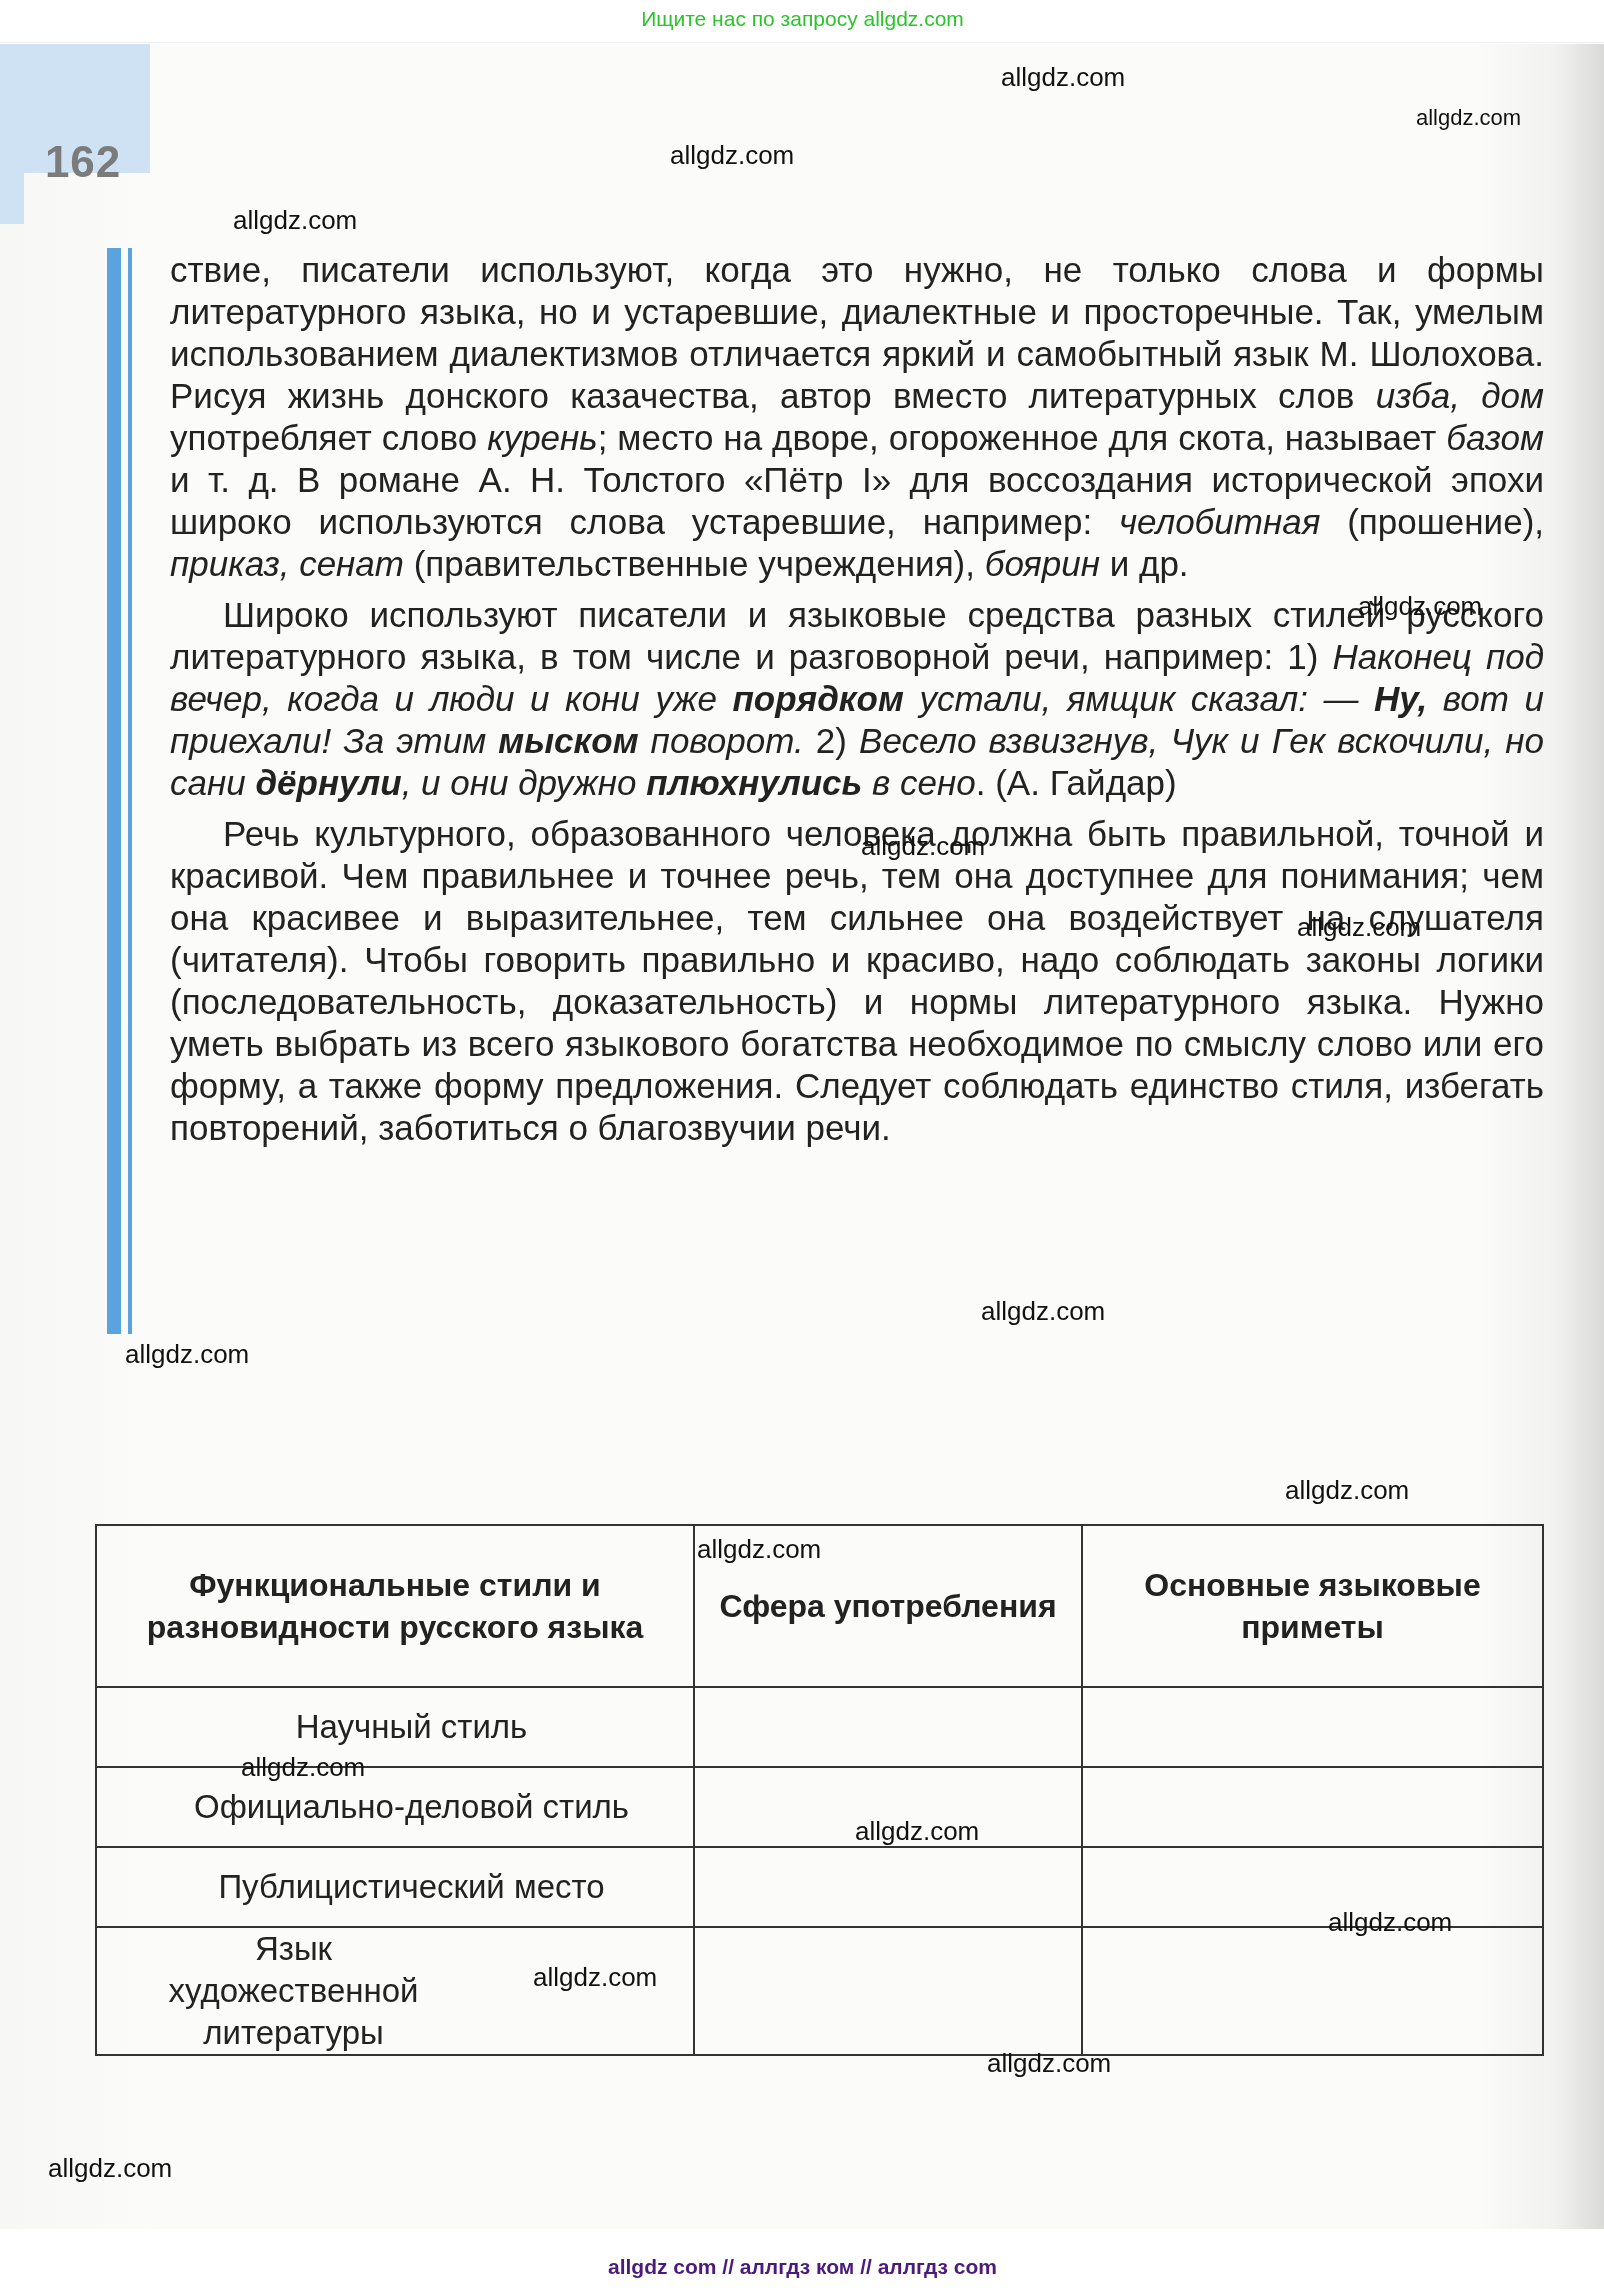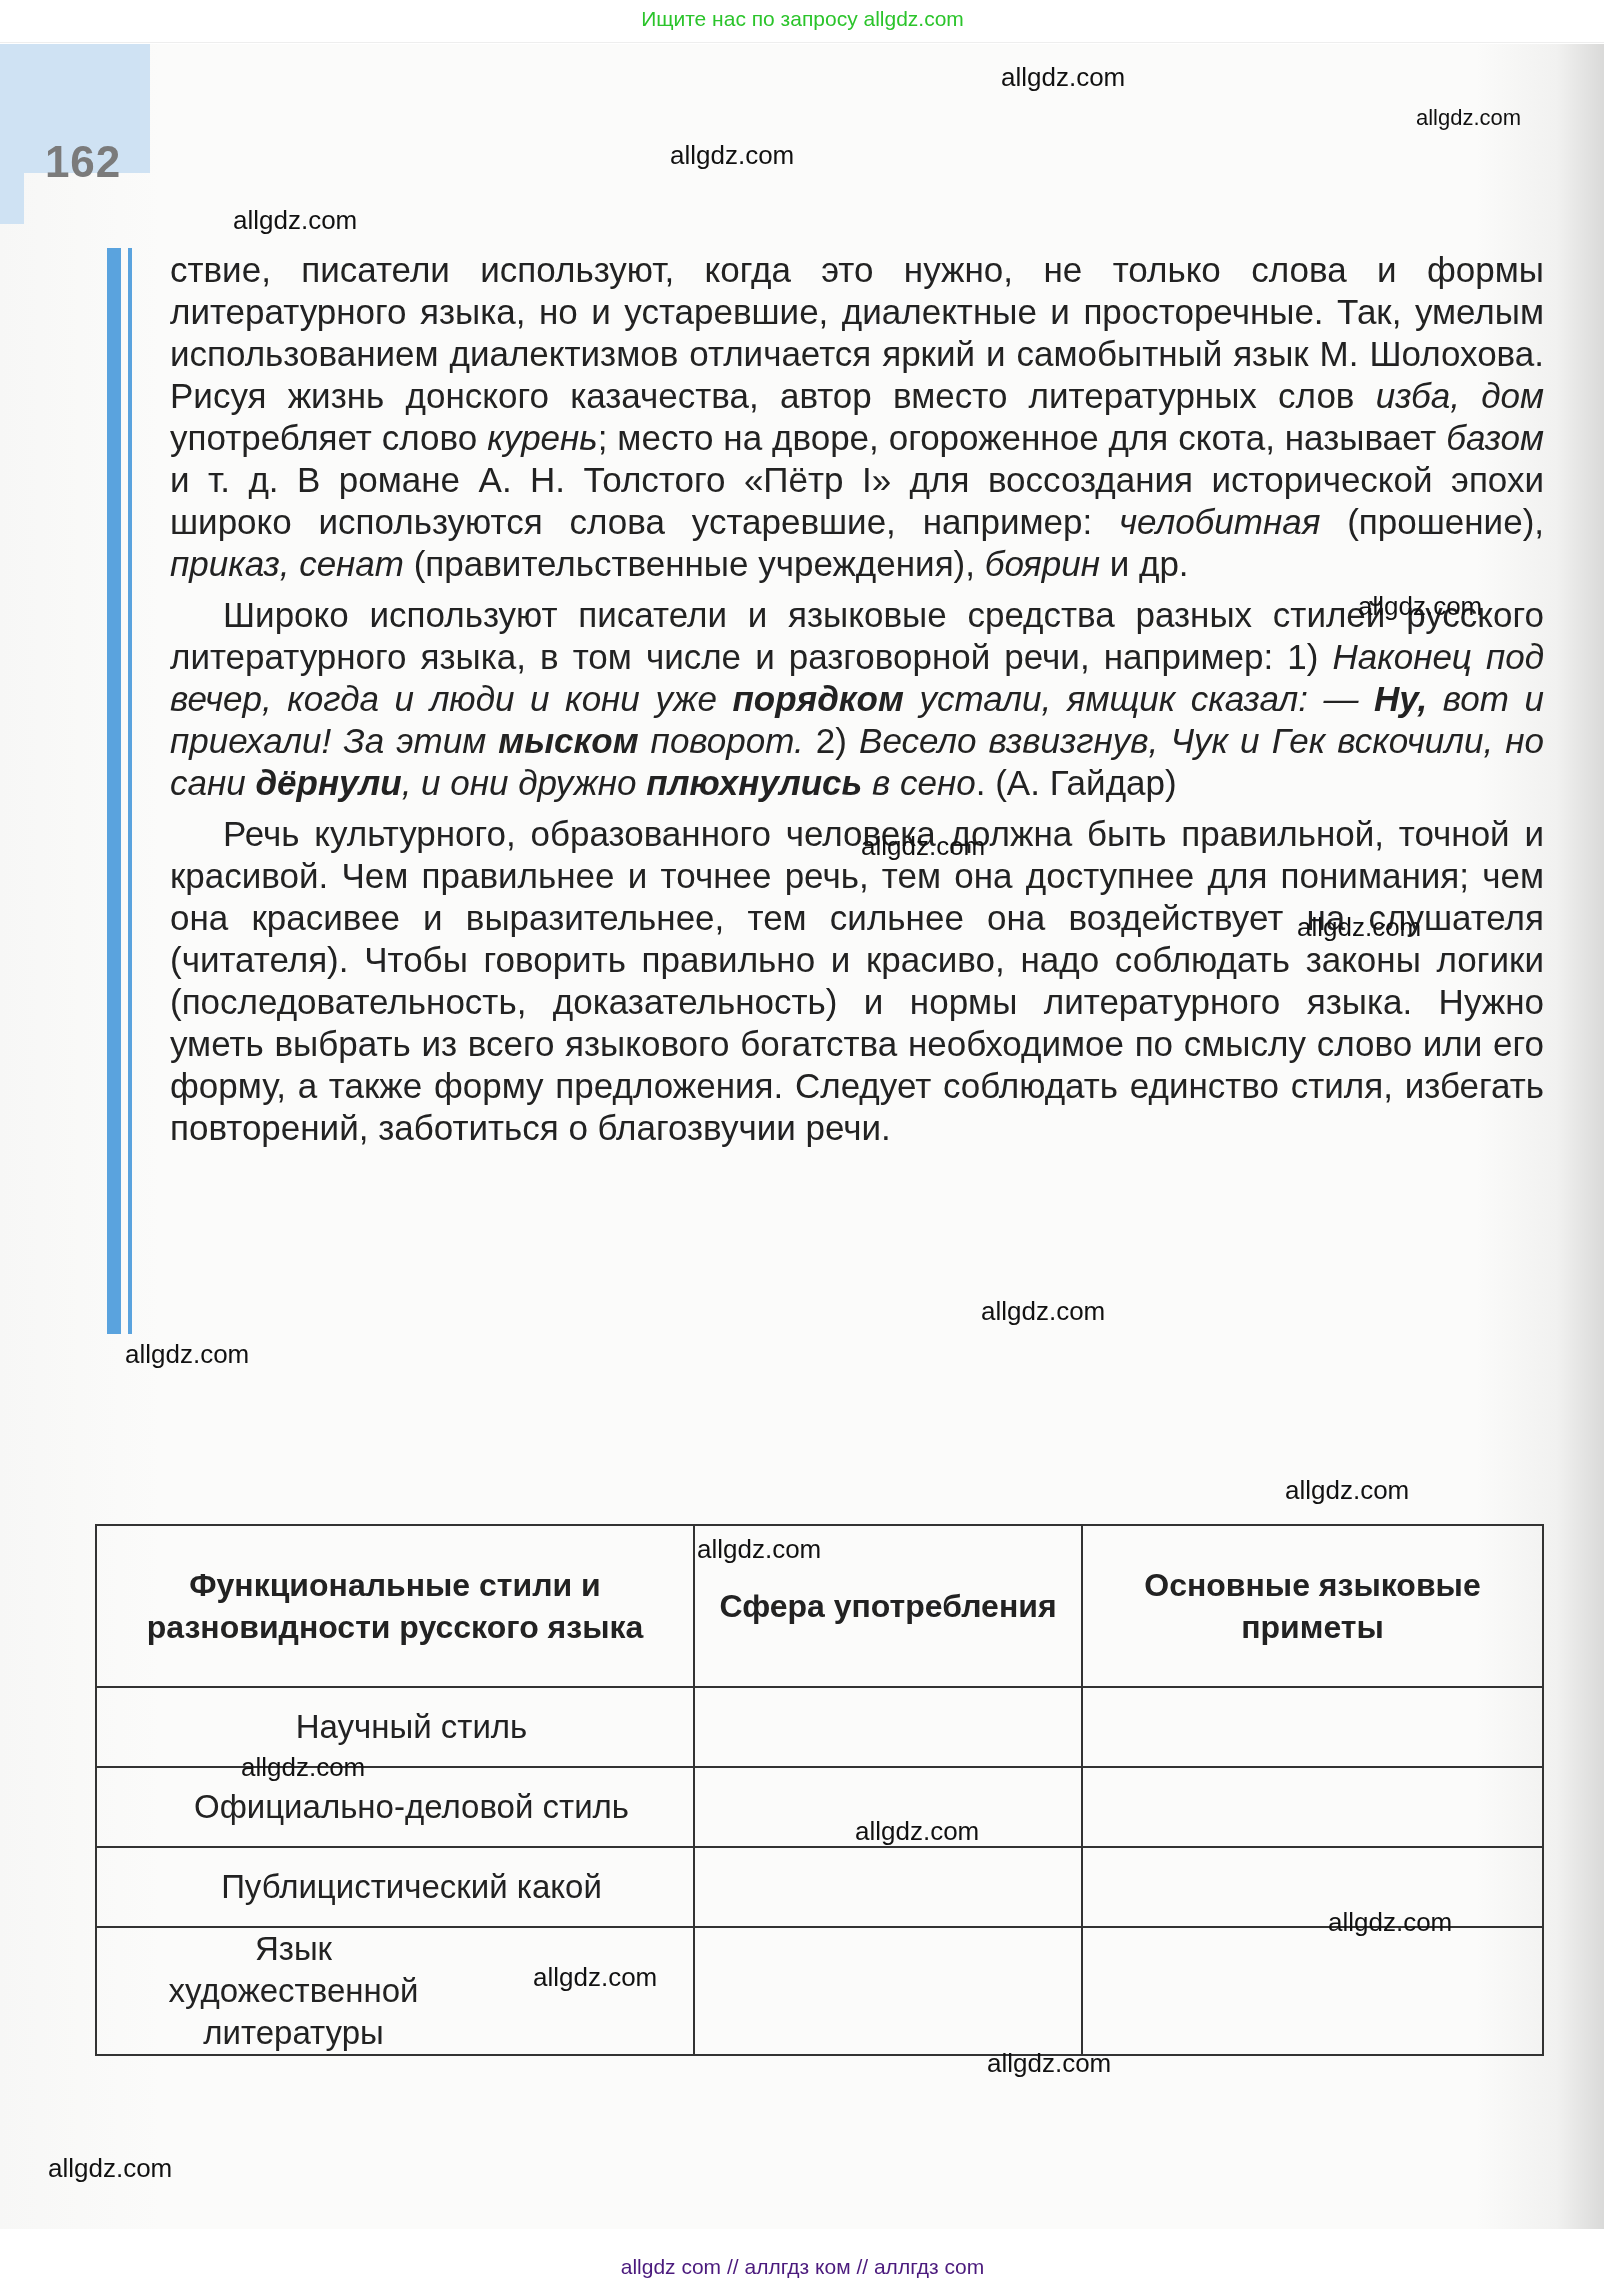--- a/index.html
+++ b/index.html
@@ -62,21 +62,21 @@
     }
     table.styles-table td { height: 78px; line-height: 42px; text-align: center; }
     table.styles-table tr.tall td { height: 116px; }
     col.c1 { width: 598px; } col.c2 { width: 388px; } col.c3 { width: 461px; }
 
     .wm { position: absolute; color: #111; font-size: 26px; white-space: nowrap; }
     .wm.small { font-size: 22px; }
 
     .footer {
       position: absolute; left: 0; top: 2229px; width: 1605px; height: 59px;
-      background: #ffffff; text-align: center; font-size: 21px; line-height: 76px; color: #4b1a7d;
+      background: #ffffff; text-align: center; font-size: 21px; line-height: 76px; color: #4b1a7d; font-weight: bold;
     }
   </style>
 </head>
 <body>
 
 <div class="topbar">Ищите нас по запросу allgdz.com</div>
 
 <div class="page">
   <div class="corner-block"></div>
   <div class="corner-strip"></div>
@@ -110,21 +110,21 @@
         <td>Научный стиль</td>
         <td></td>
         <td></td>
       </tr>
       <tr>
         <td>Официально-деловой стиль</td>
         <td></td>
         <td></td>
       </tr>
       <tr>
-        <td>Публицистический какой</td>
+        <td>Публицистический место</td>
         <td></td>
         <td></td>
       </tr>
       <tr class="tall">
         <td style="padding-right:236px;">Язык художественной литературы</td>
         <td></td>
         <td></td>
       </tr>
     </tbody>
   </table>

